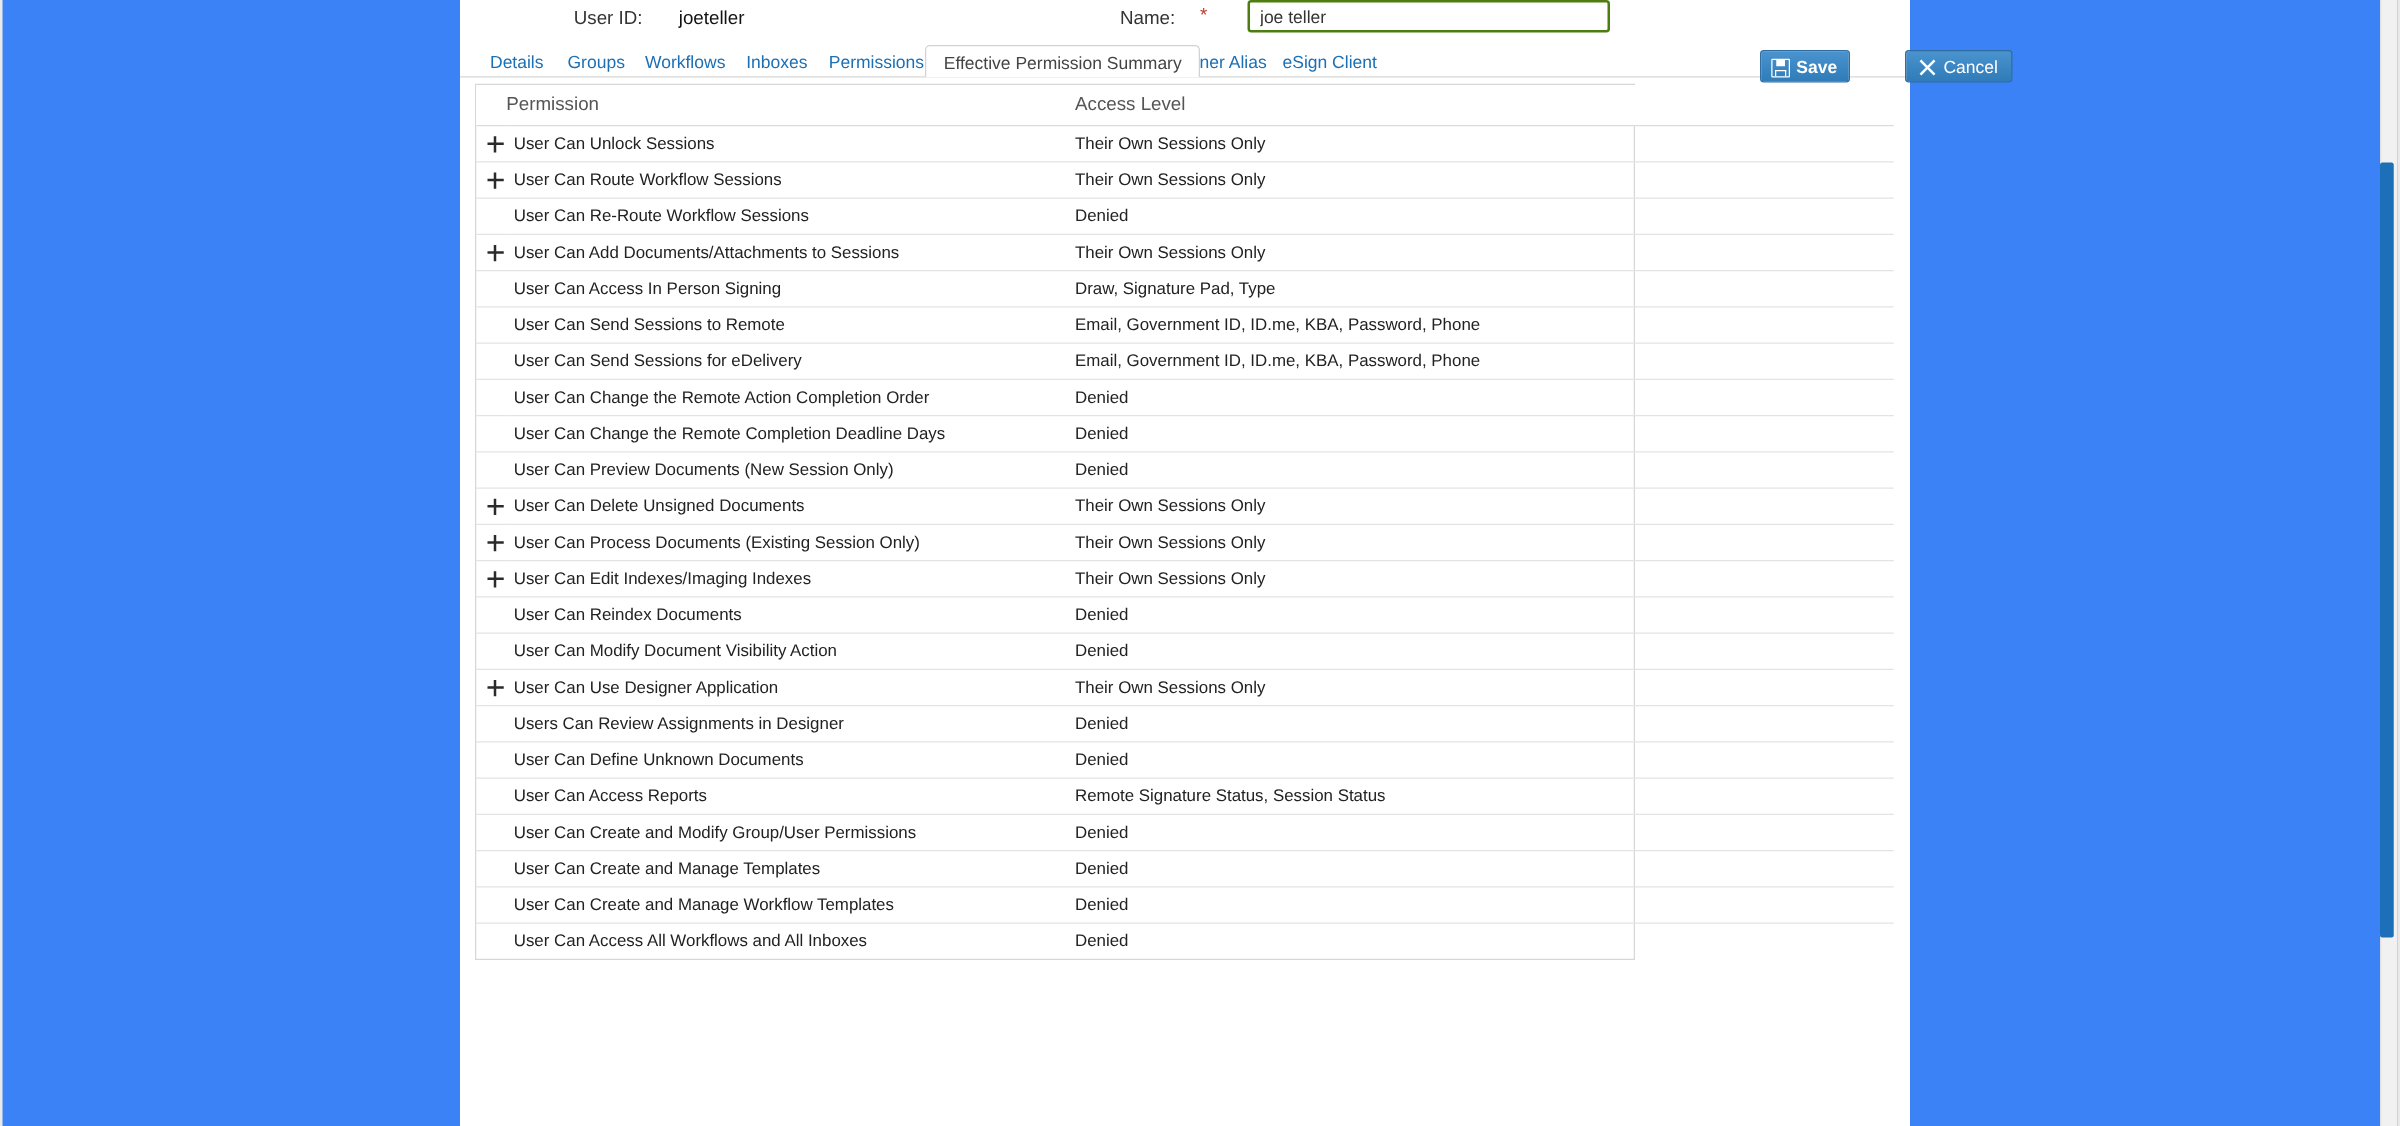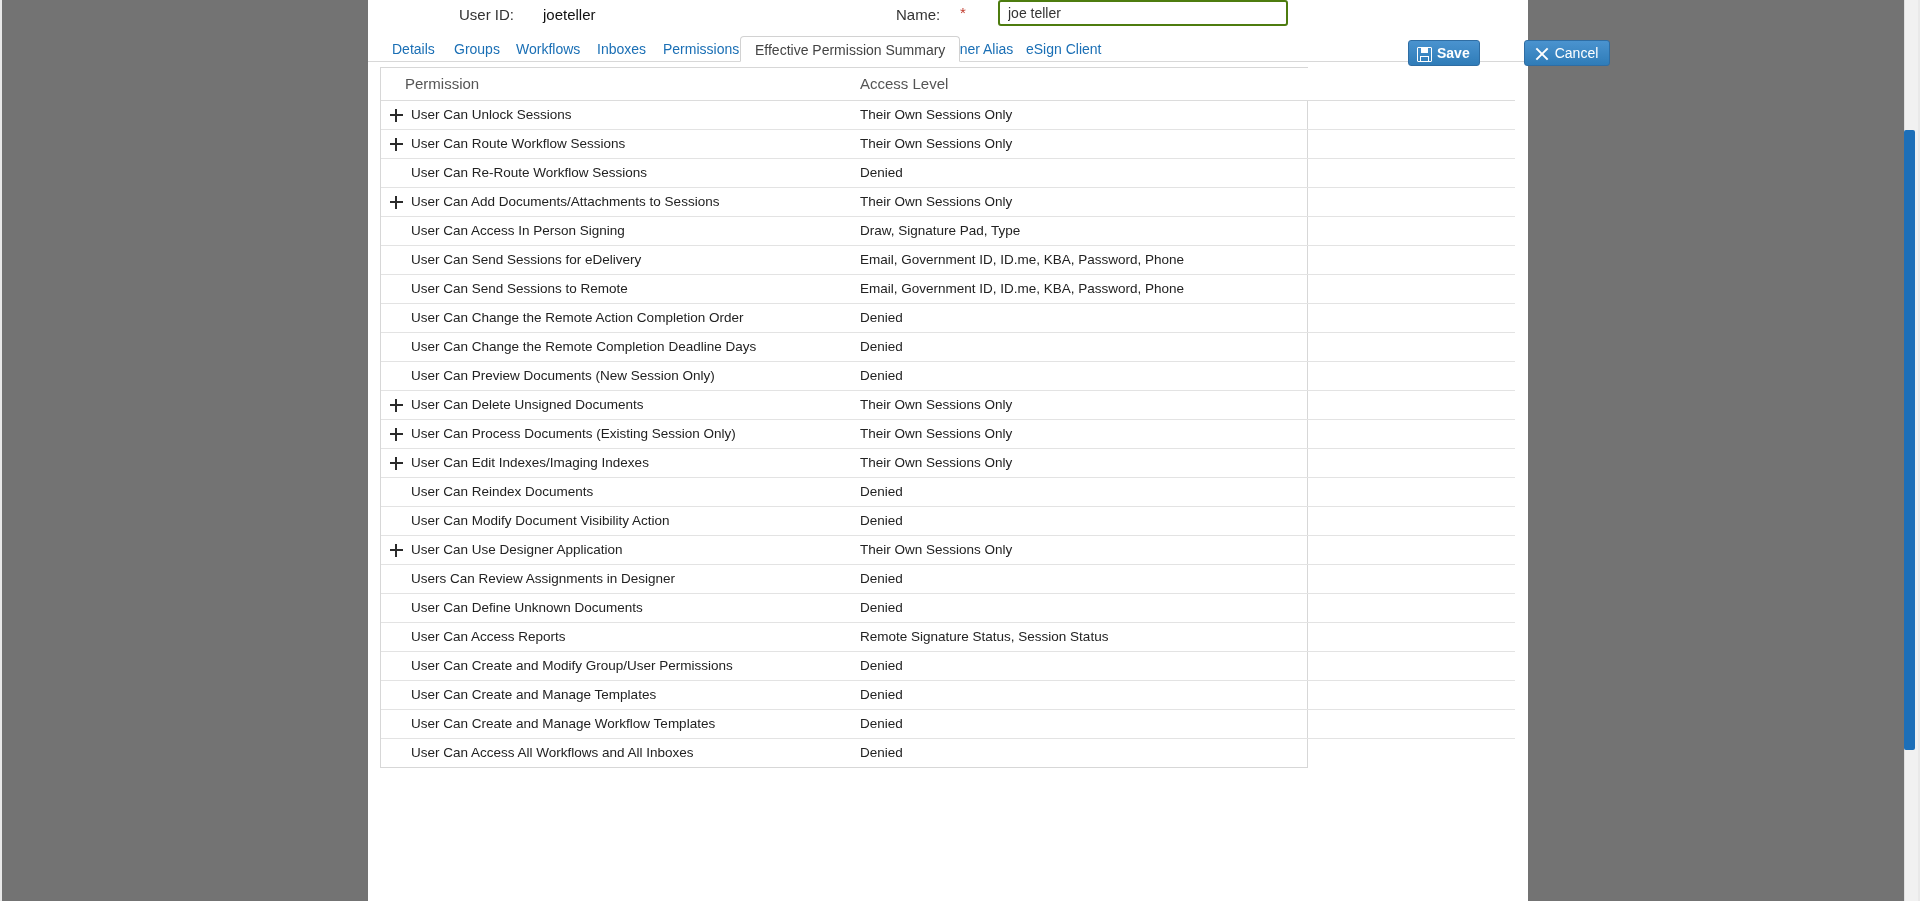--- a/index.html
+++ b/index.html
@@ -5,21 +5,21 @@
   html, body {
     margin: 0;
     padding: 0;
     background: #ffffff;
     font-family: "Liberation Sans", sans-serif;
   }
   #page {
     position: relative;
     width: 1920px;
     height: 901px;
-    background: #737373;
+    background: #3b82f6;
     overflow: hidden;
   }
   
   .gutter {
     position: absolute;
     top: 0;
     bottom: 0;
     background: #e9e9e9;
   }
   .gutter.left { left: 0; width: 2px; }
@@ -359,26 +359,26 @@
                 <td class="c-perm">User Can Add Documents/Attachments to Sessions</td>
                 <td class="c-acc">Their Own Sessions Only</td>
               </tr>
               <tr>
                 <td class="c-exp"></td>
                 <td class="c-perm">User Can Access In Person Signing</td>
                 <td class="c-acc">Draw, Signature Pad, Type</td>
               </tr>
               <tr>
                 <td class="c-exp"></td>
+                <td class="c-perm">User Can Send Sessions to Remote</td>
+                <td class="c-acc">Email, Government ID, ID.me, KBA, Password, Phone</td>
+              </tr>
+              <tr>
+                <td class="c-exp"></td>
                 <td class="c-perm">User Can Send Sessions for eDelivery</td>
-                <td class="c-acc">Email, Government ID, ID.me, KBA, Password, Phone</td>
-              </tr>
-              <tr>
-                <td class="c-exp"></td>
-                <td class="c-perm">User Can Send Sessions to Remote</td>
                 <td class="c-acc">Email, Government ID, ID.me, KBA, Password, Phone</td>
               </tr>
               <tr>
                 <td class="c-exp"></td>
                 <td class="c-perm">User Can Change the Remote Action Completion Order</td>
                 <td class="c-acc">Denied</td>
               </tr>
               <tr>
                 <td class="c-exp"></td>
                 <td class="c-perm">User Can Change the Remote Completion Deadline Days</td>

